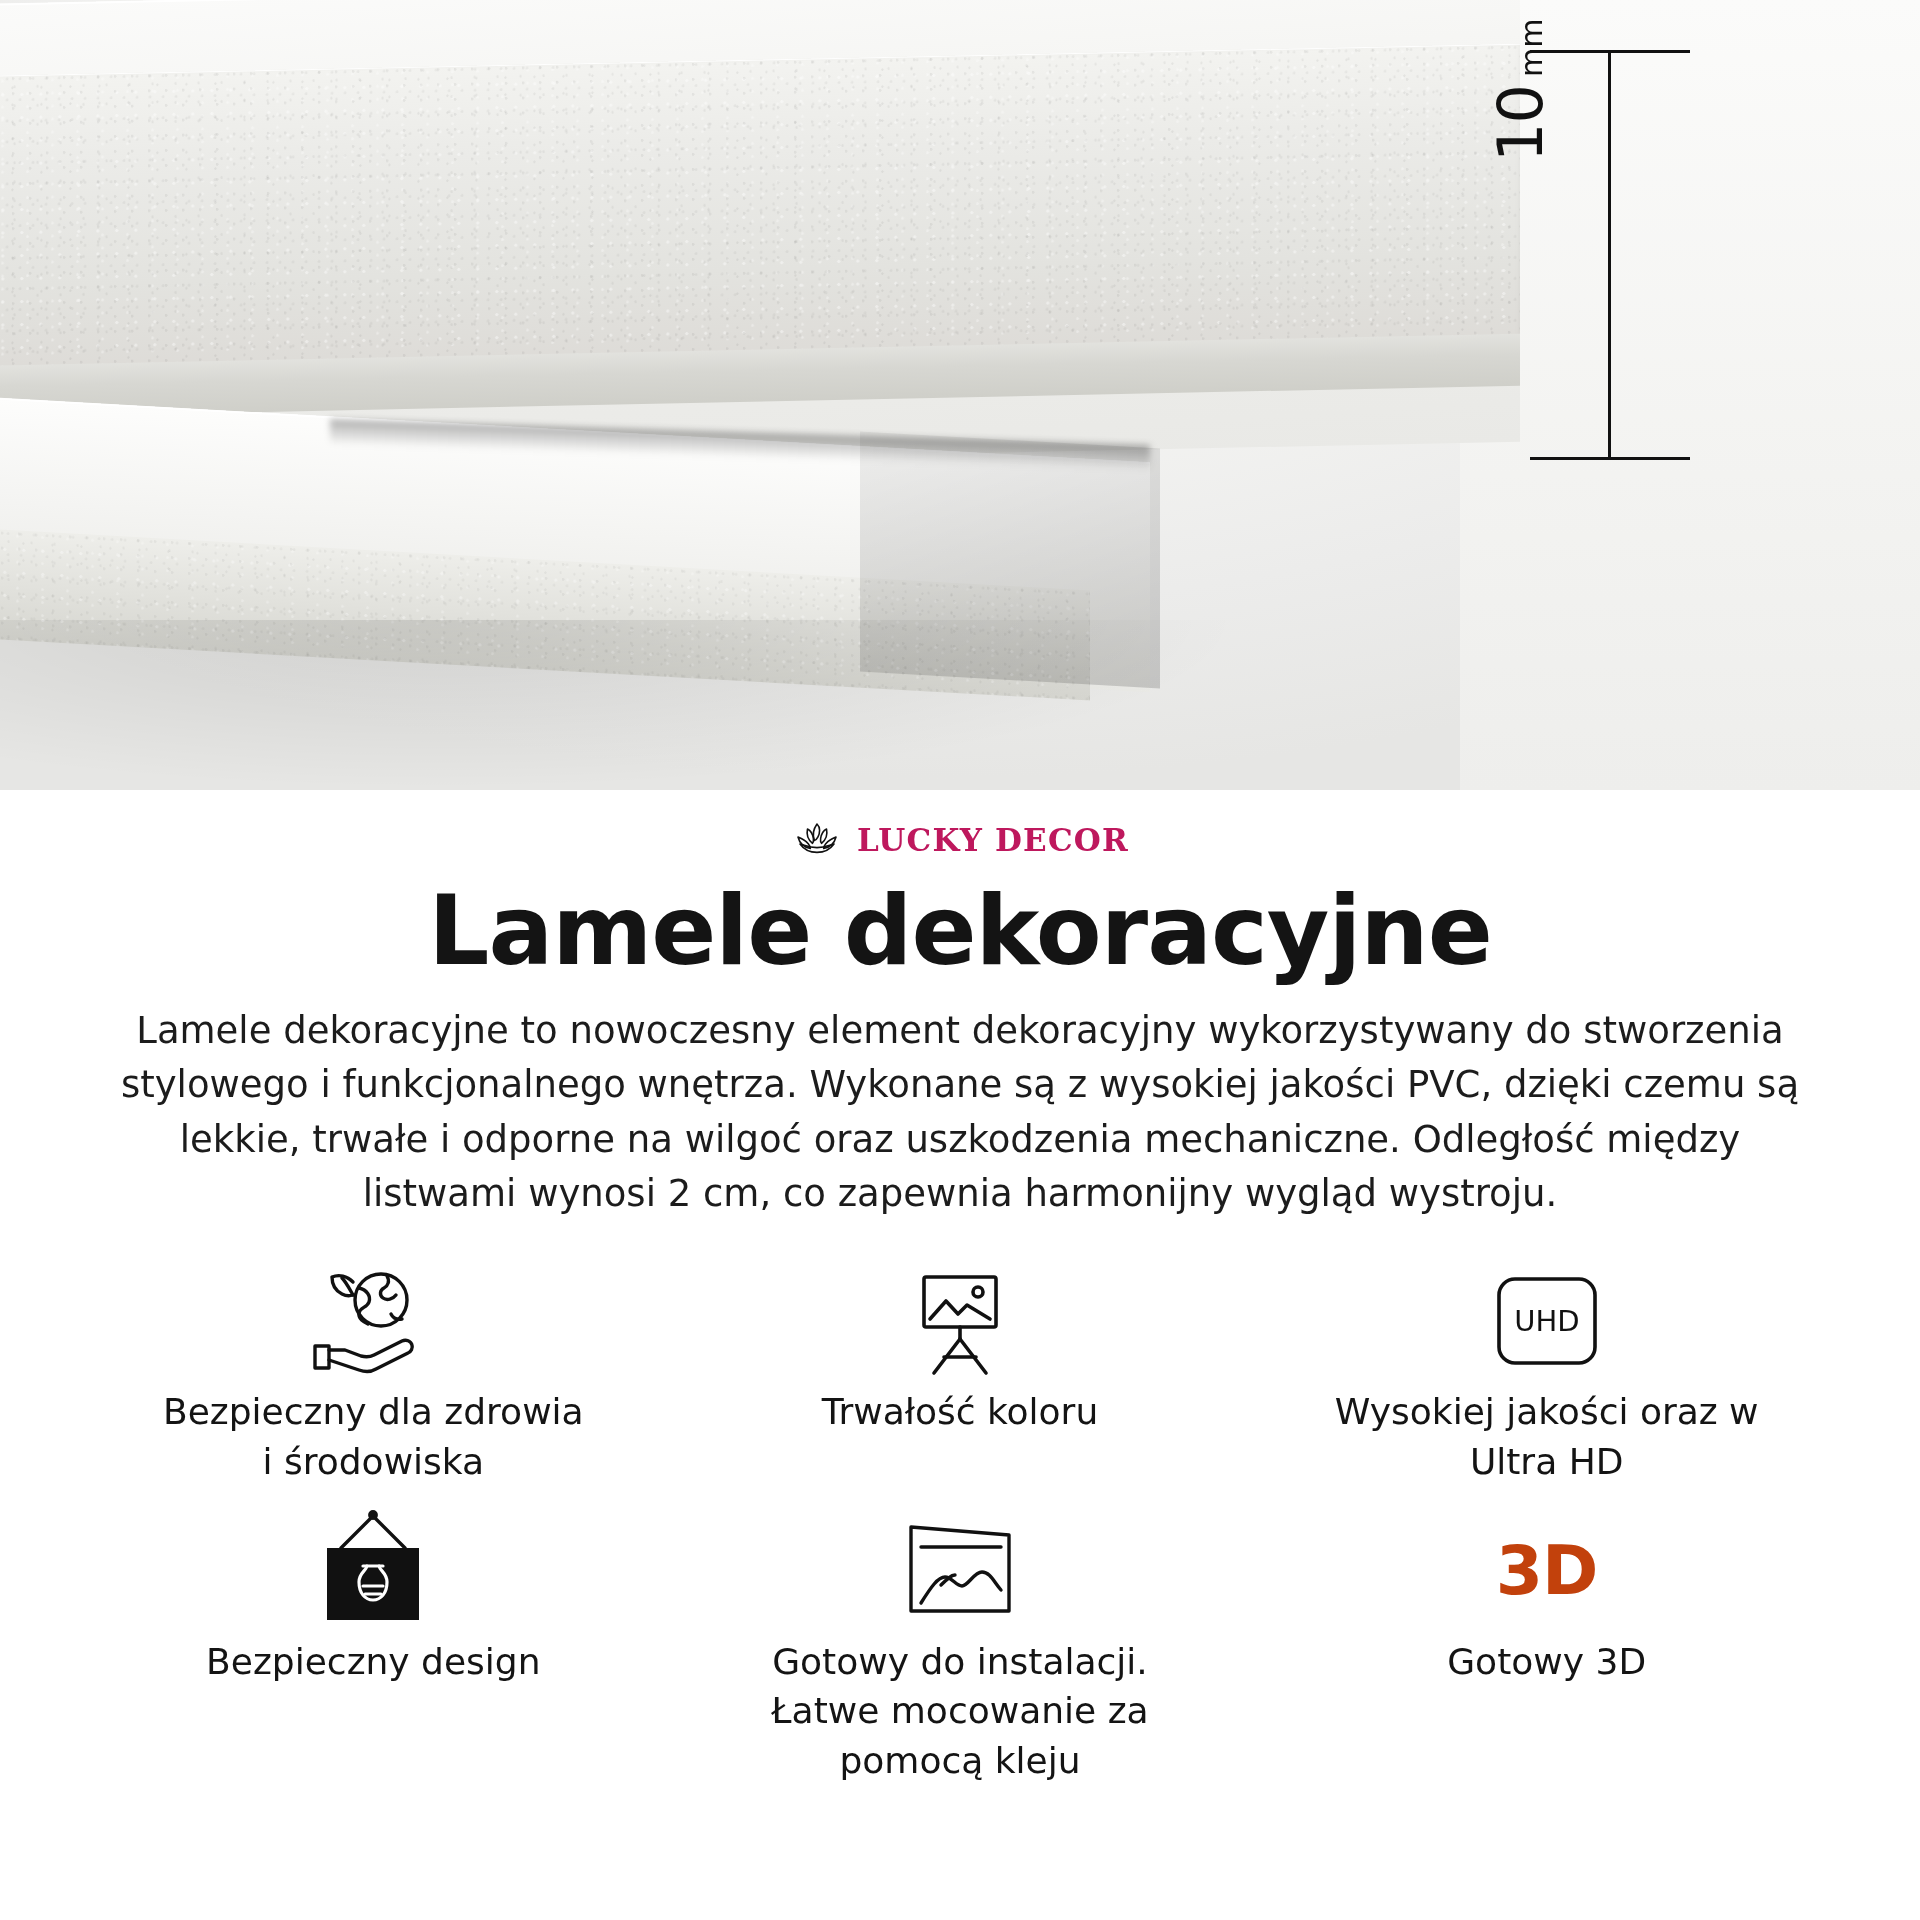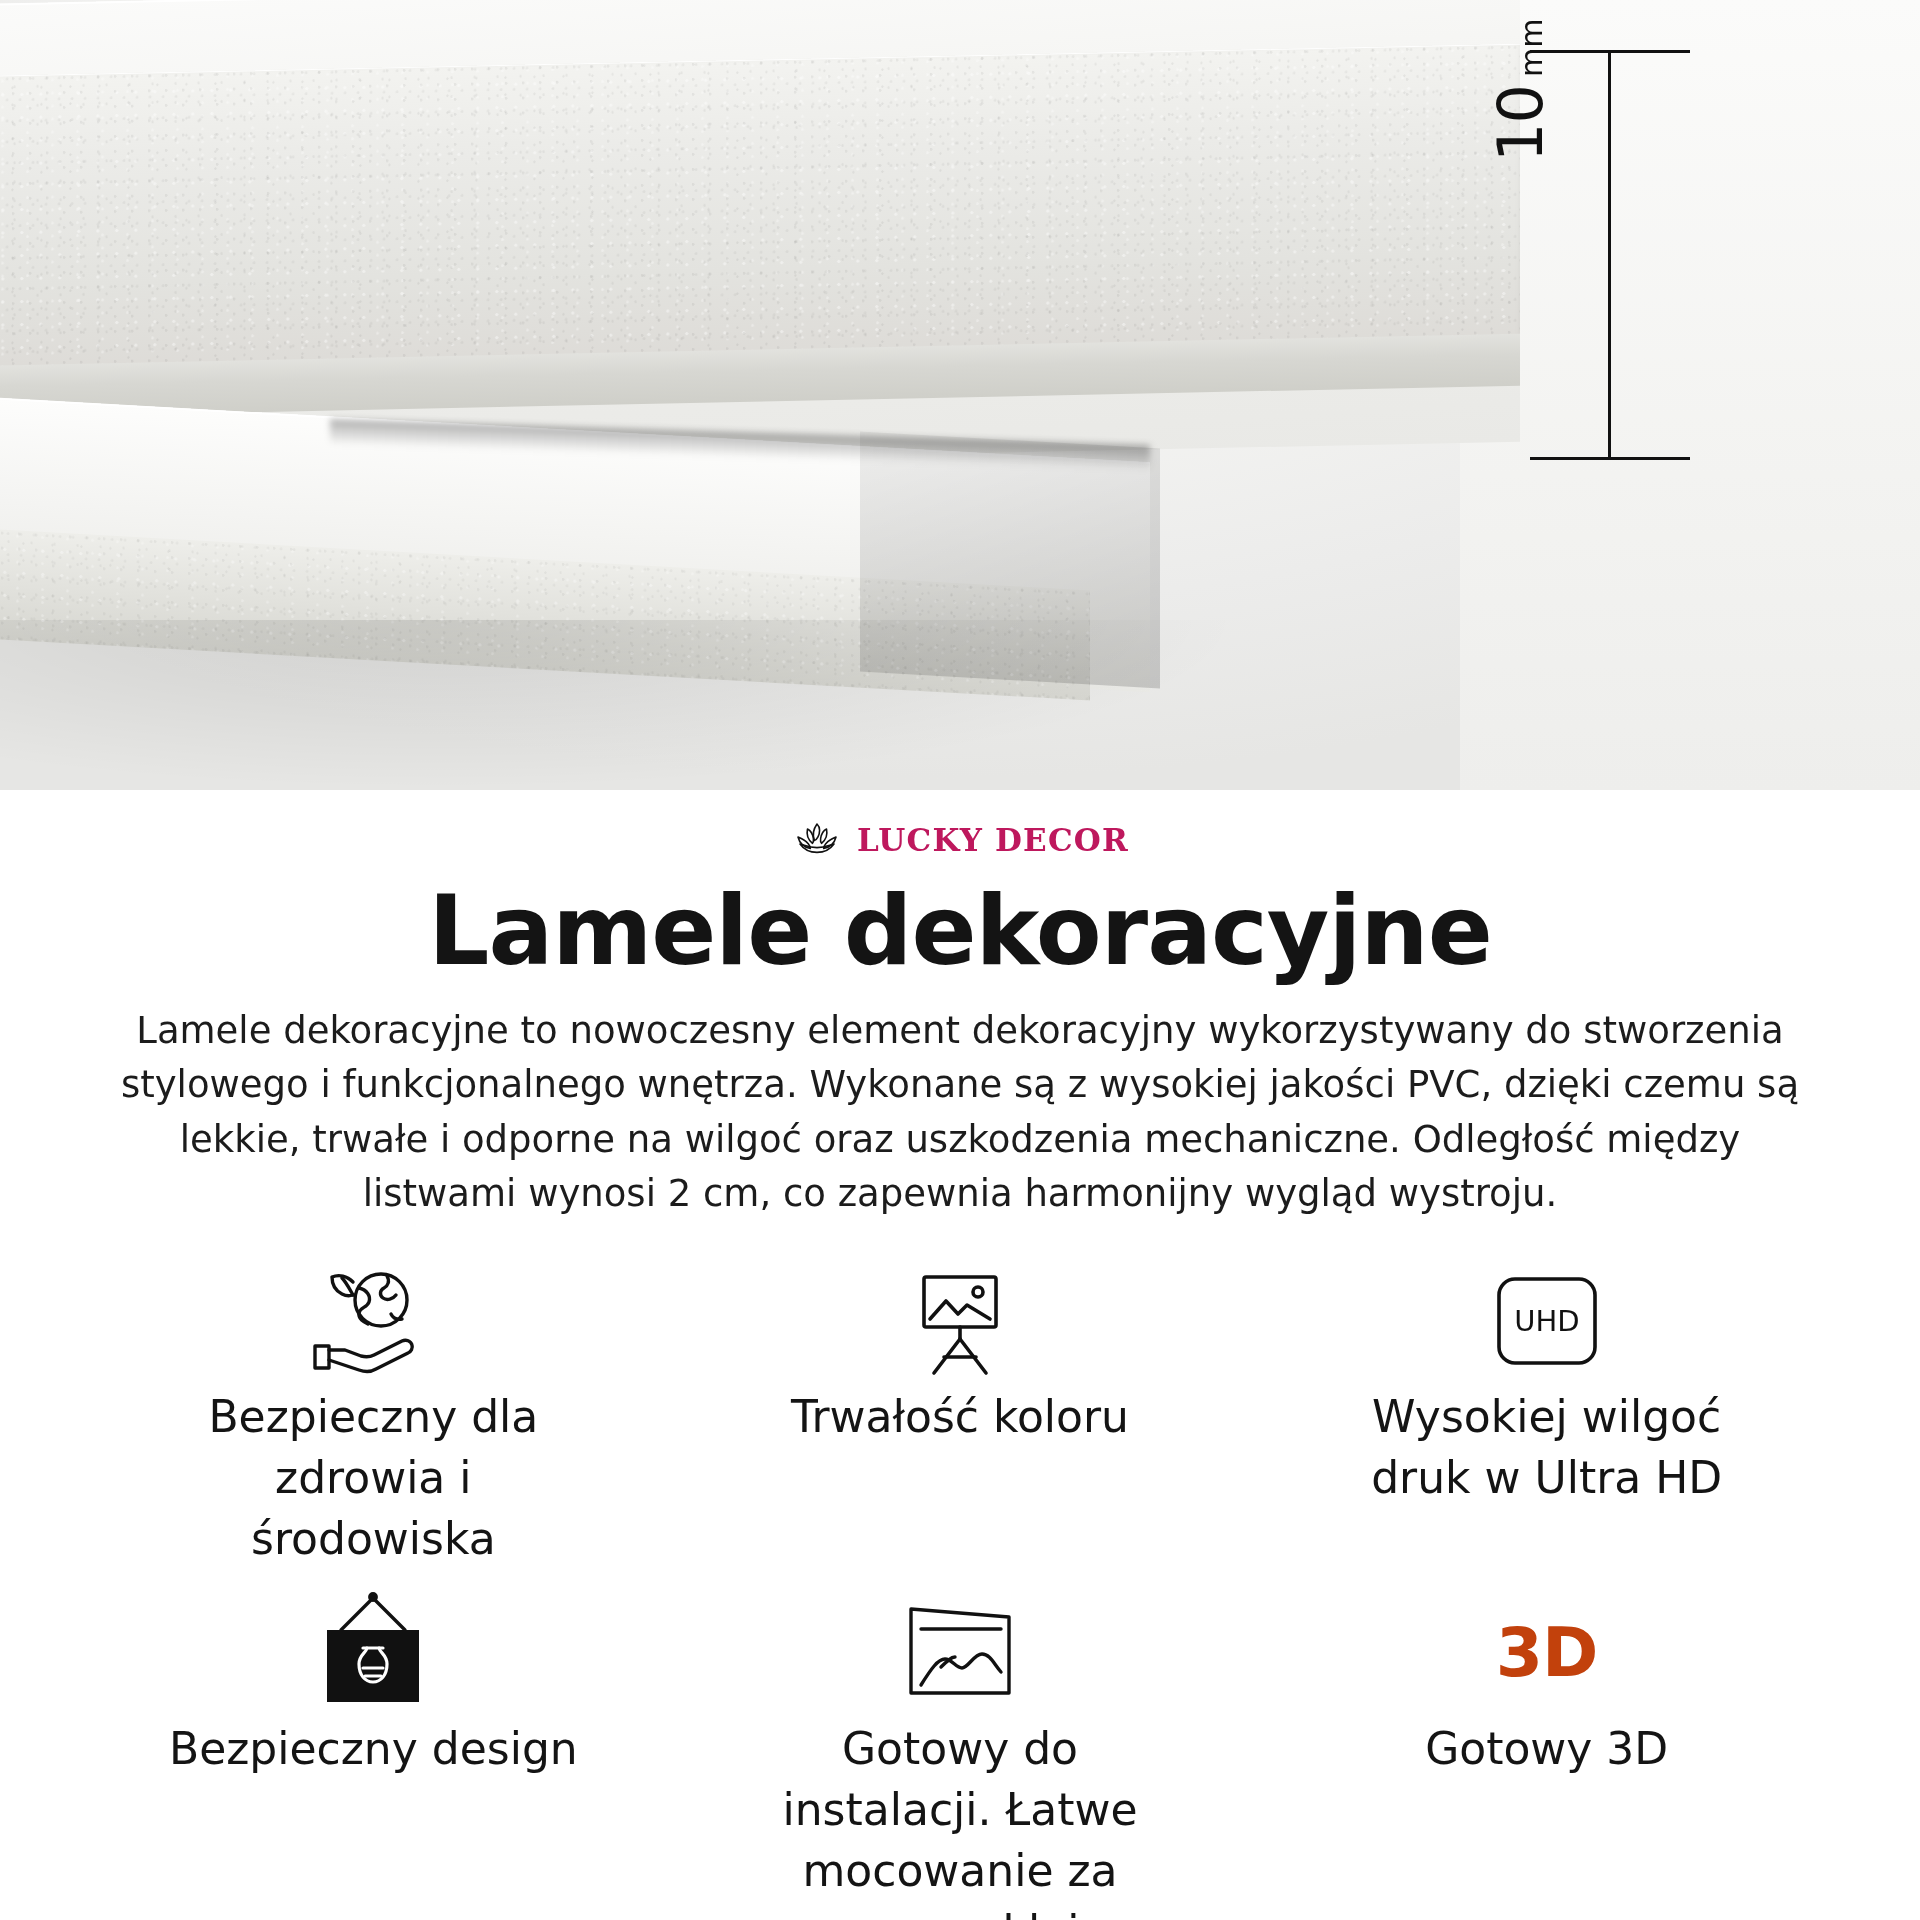--- a/index.html
+++ b/index.html
@@ -241,21 +241,21 @@
     text-align: center;
     padding: 0 20px;
   }
   .feature-icon {
     height: 132px;
     display: flex;
     align-items: center;
     justify-content: center;
   }
   .feature-label {
-    font-size: 44px;
+    font-size: 36px;
     line-height: 1.38;
     color: #141414;
     max-width: 430px;
   }
   .feature-3d-mark {
     font-size: 68px;
     font-weight: 700;
     letter-spacing: -1px;
     color: #c2410c;
     line-height: 1;
@@ -351,21 +351,21 @@
       <div class="feature-label">Trwałość koloru</div>
     </div>
 
     <div class="feature">
       <div class="feature-icon">
         <svg width="122" height="104" viewBox="0 0 122 104" aria-hidden="true">
           <rect x="13" y="10" width="96" height="84" rx="16" fill="none" stroke="#111" stroke-width="3.6"></rect>
           <text x="61" y="62" text-anchor="middle" font-family="DejaVu Sans, Liberation Sans, sans-serif" font-size="29" fill="#111">UHD</text>
         </svg>
       </div>
-      <div class="feature-label">Wysokiej wilgoć druk w Ultra HD</div>
+      <div class="feature-label">Wysokiej jakości oraz w Ultra HD</div>
     </div>
 
     <div class="feature">
       <div class="feature-icon">
         <svg width="136" height="126" viewBox="0 0 136 126" aria-hidden="true">
           <g fill="none" stroke="#111" stroke-width="3.4" stroke-linecap="round" stroke-linejoin="round">
             <path d="M68 8L36 40"></path>
             <path d="M68 8l32 32"></path>
             <circle cx="68" cy="7" r="3.2" fill="#111"></circle>
           </g>

